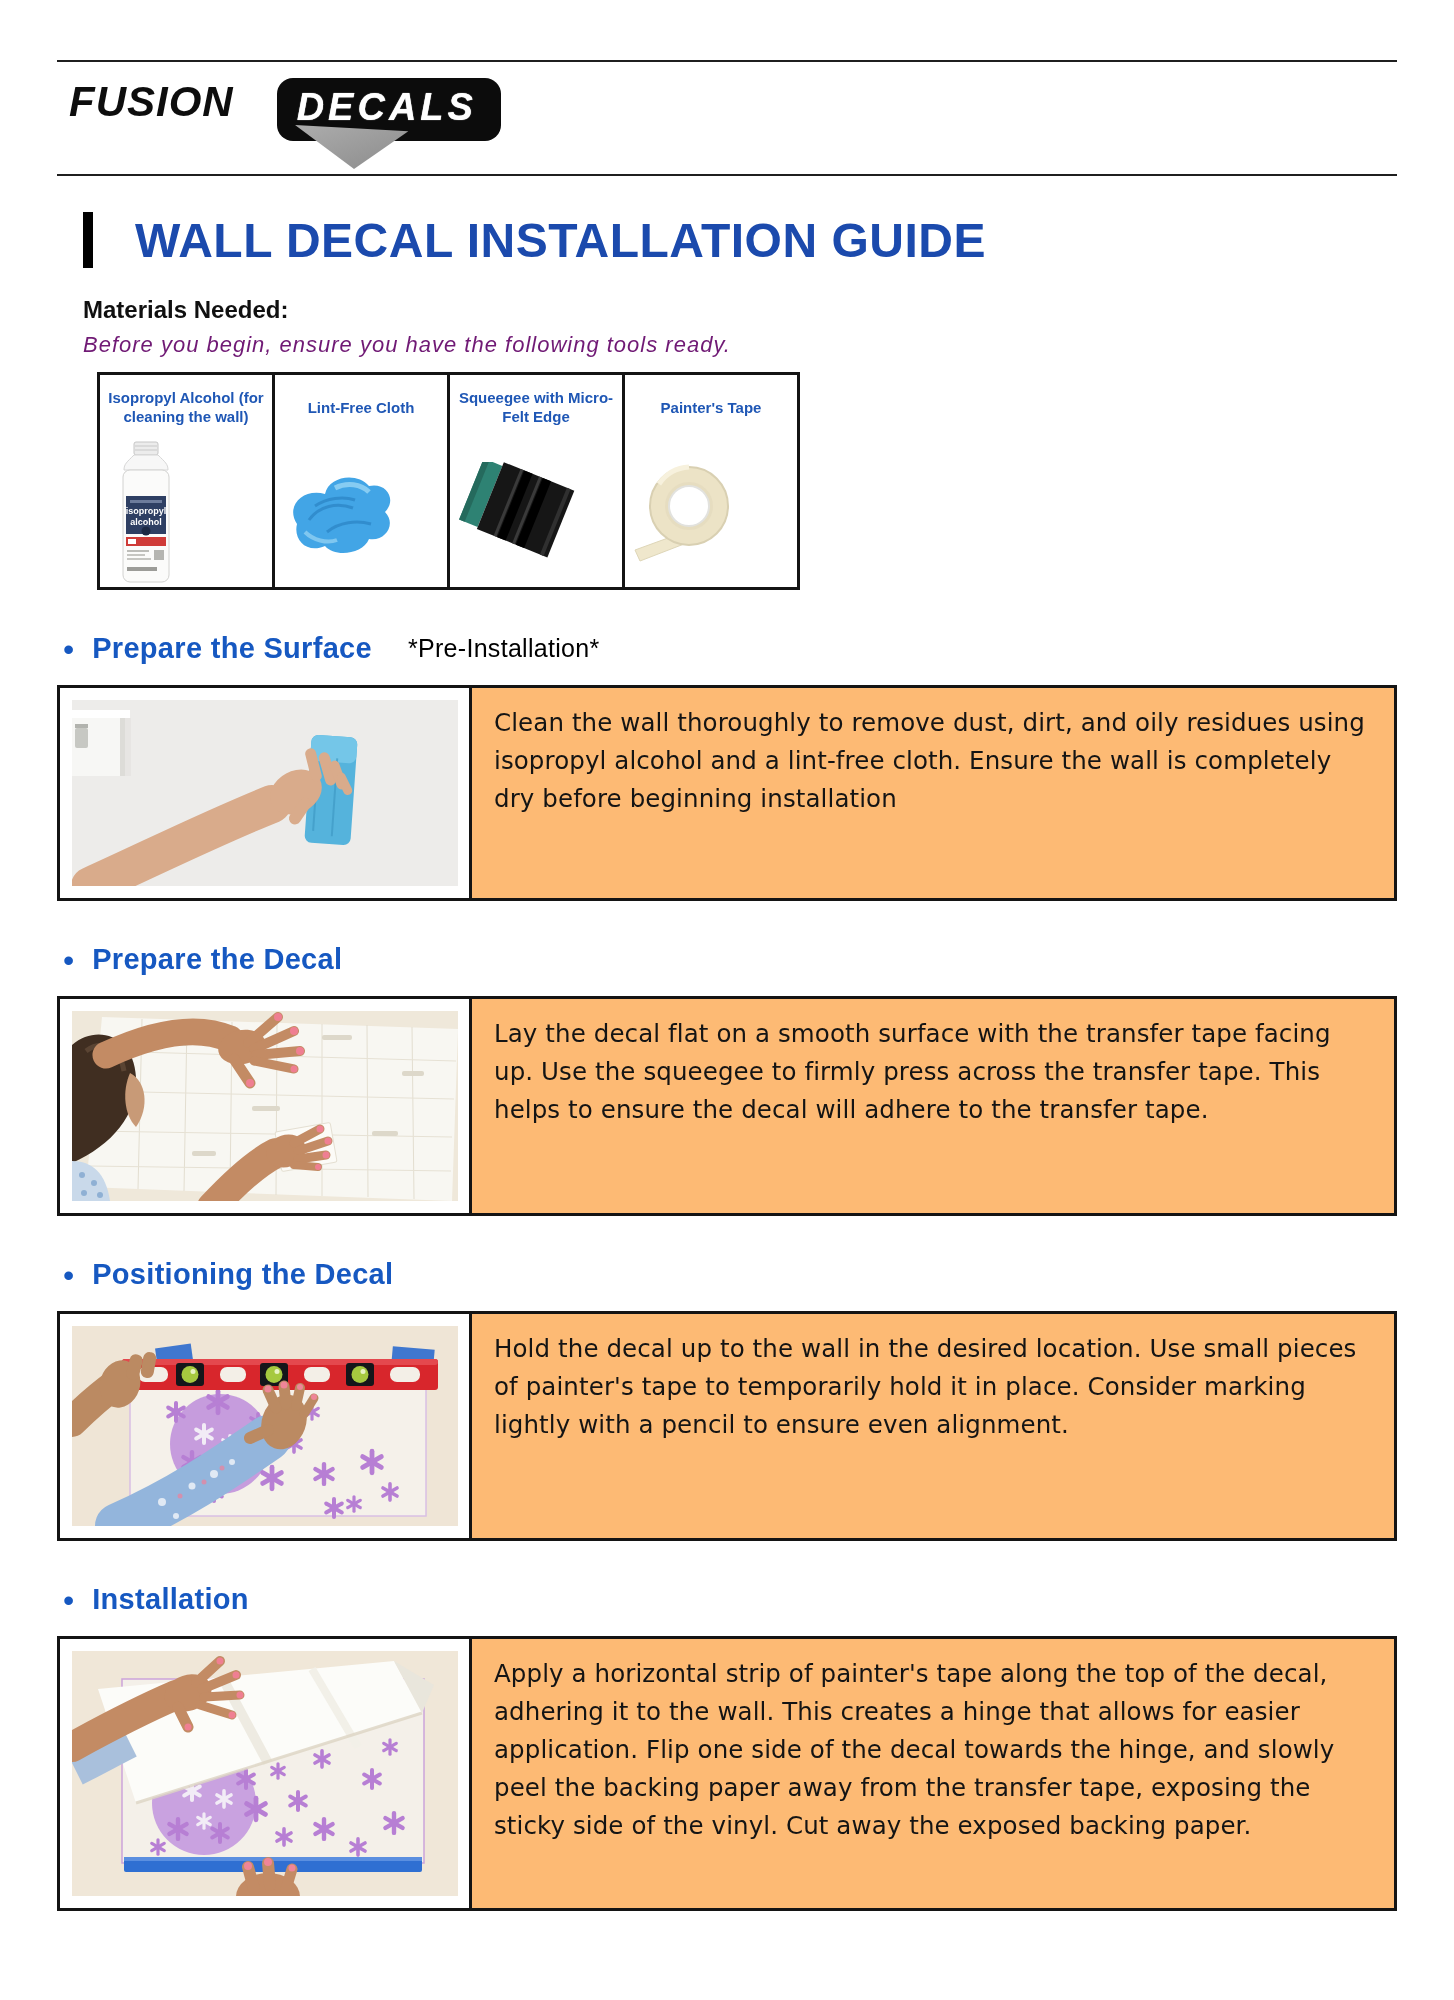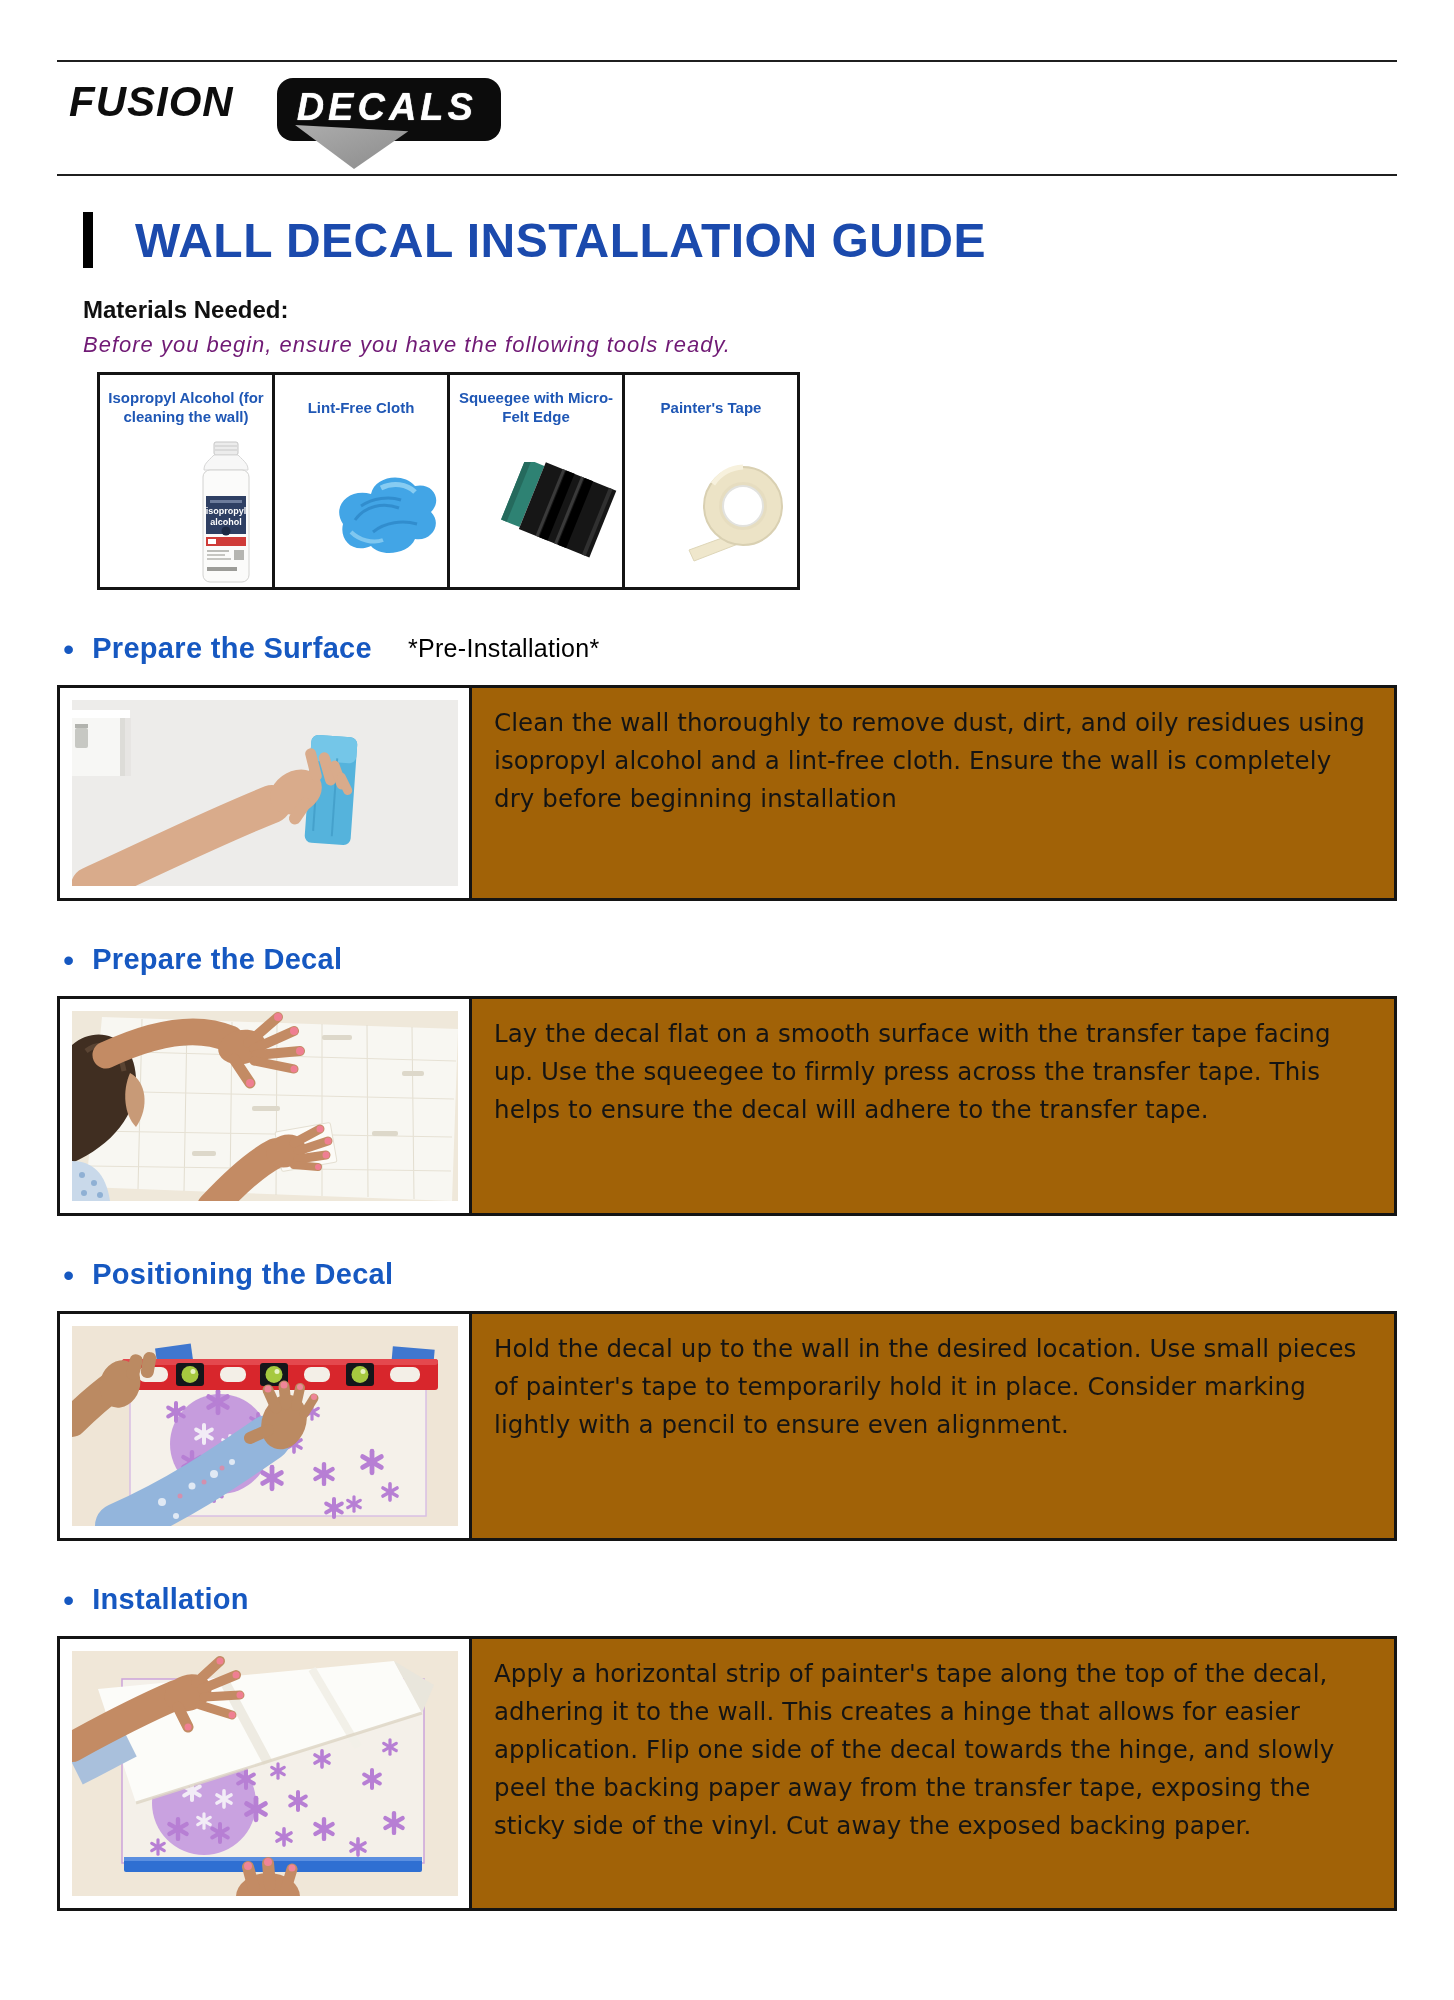--- a/index.html
+++ b/index.html
@@ -51,30 +51,30 @@
   .mat-sub  { margin: 8px 0 0 26px; font-size: 22px; font-style: italic; letter-spacing: 1px; color:#701a75; }
 
   .mat-table { border-collapse: collapse; margin: 14px 0 0 40px; }
   .mat-table td { border: 3px solid #141414; padding: 0; vertical-align: top; }
   .cell { width: 172px; height: 212px; display:flex; flex-direction: column; background:#fff; }
   .cell-label {
     height: 62px; display:flex; align-items:center; justify-content:center;
     text-align:center; padding: 4px 8px 0;
     font-size: 15px; font-weight: bold; line-height: 1.25; color: #1f57b5;
   }
-  .cell-img { flex: 1; display:flex; align-items:center; justify-content:flex-end; }
+  .cell-img { flex: 1; display:flex; align-items:center; justify-content:flex-start; }
   .cell-img svg { display:block; }
 
   
   .sec-head { display:flex; align-items:center; margin: 42px 0 0 6px; }
   .bullet { color:#1658c1; font-size: 32px; line-height: 1; margin-right: 18px; }
   .sec-title { font-size: 29px; font-weight: bold; letter-spacing: 0.3px; color: #1658c1; }
   .sec-note { font-size: 25px; font-weight: normal; color: #000; margin-left: 36px; letter-spacing: 0.3px; }
 
-  .sec-box { display: flex; border: 3px solid #141414; margin-top: 20px; background:#a16207; }
+  .sec-box { display: flex; border: 3px solid #141414; margin-top: 20px; background:#fdba74; }
   .photo-cell {
     width: 412px; flex: 0 0 412px; border-right: 3px solid #141414;
     display:flex; align-items:center; justify-content:center; padding: 12px 0;
     background:#fff;
   }
   .photo-cell svg { display:block; }
   .text-cell {
     flex: 1; padding: 16px 24px 12px 22px;
     font-family: "DejaVu Sans", sans-serif;
     font-size: 24.5px; line-height: 1.55; color: #141414;

